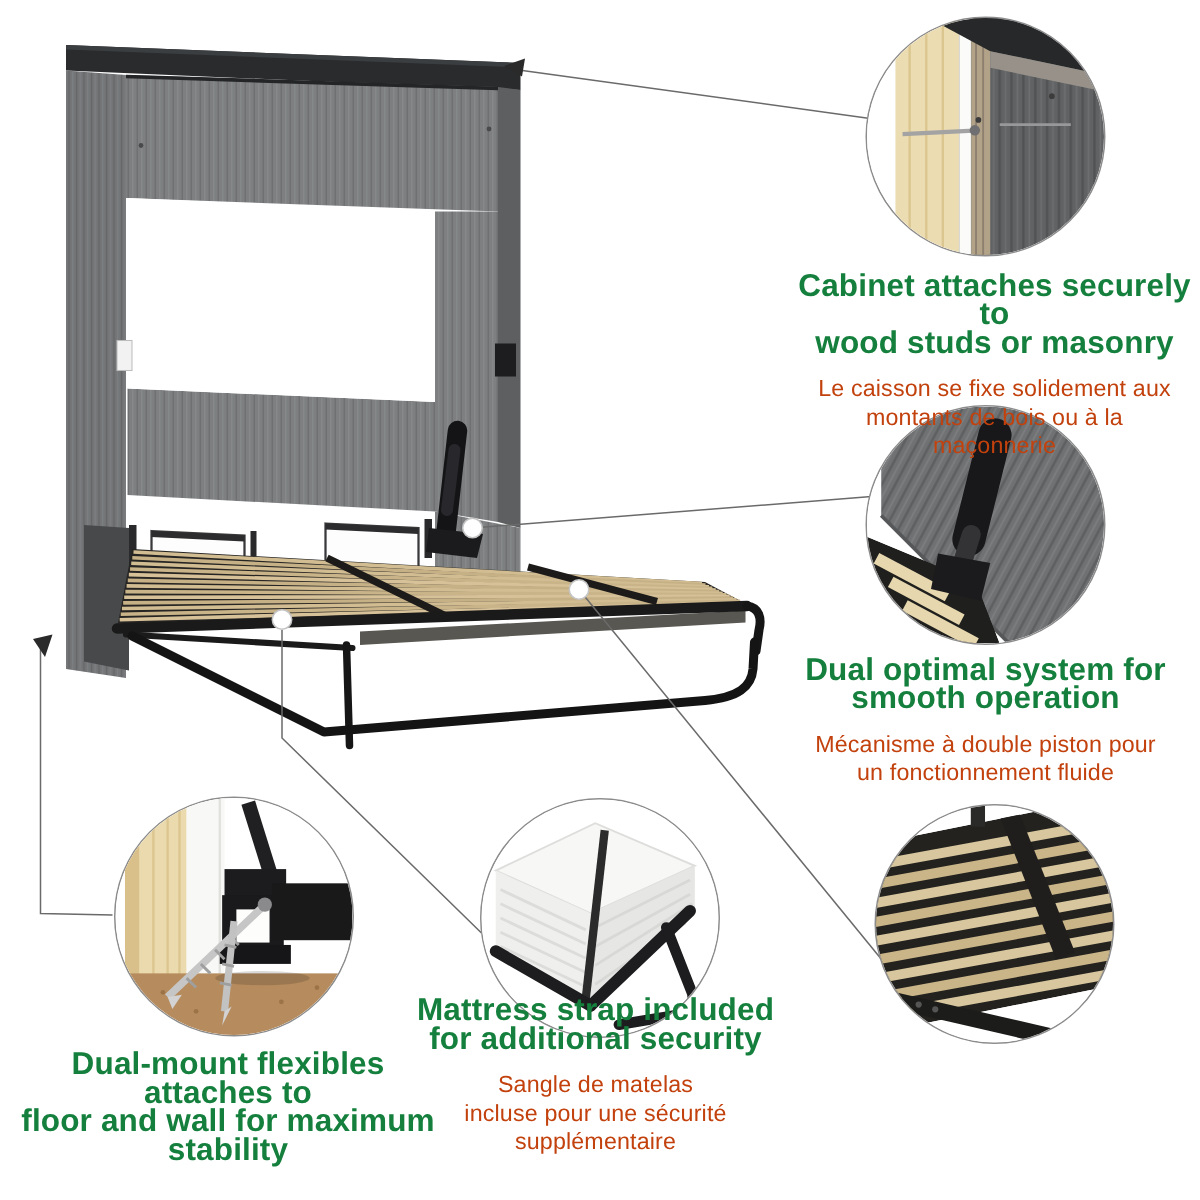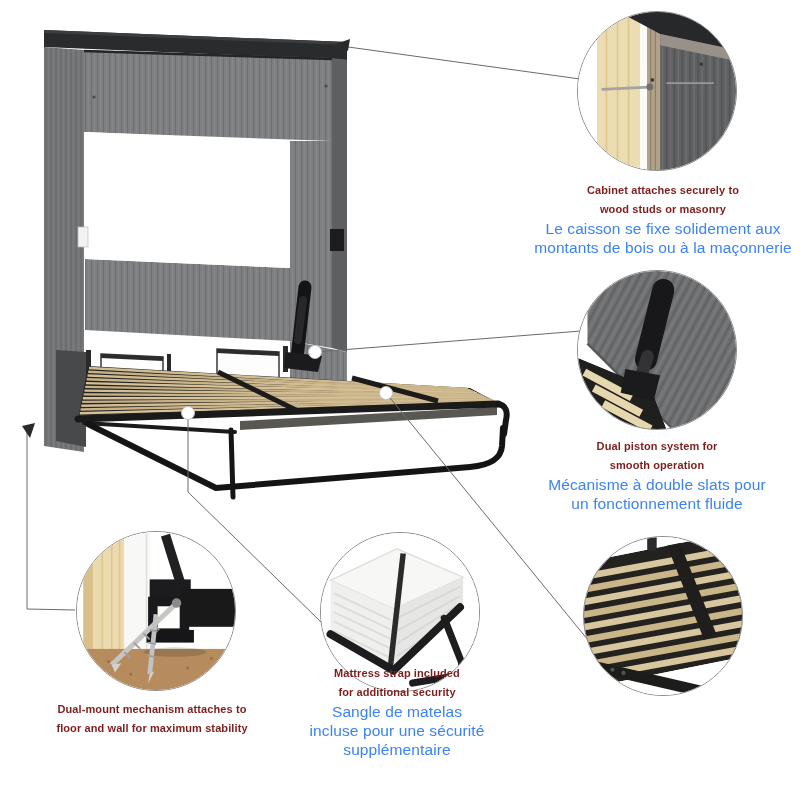--- a/index.html
+++ b/index.html
@@ -8,23 +8,23 @@
   .scene-svg{position:absolute;left:0;top:0;width:800px;height:800px;}
   .callout-circle{position:absolute;margin:0;width:160px;height:160px;border-radius:50%;
                   border:1px solid #8c8c8c;overflow:hidden;background:#ffffff;box-sizing:border-box;}
   .callout-circle svg{width:100%;height:100%;display:block;}
   .c1{left:577px;top:11px;}
   .c2{left:577px;top:270px;}
   .c3{left:583px;top:536px;}
   .c4{left:76px;top:531px;}
   .c5{left:320px;top:532px;}
   .callout-text{position:absolute;text-align:center;}
-  .callout-text h3{margin:0;font-size:11px;line-height:19px;font-weight:700;color:#7f1d1d;
+  .callout-text h3{margin:0;font-size:21px;line-height:19px;font-weight:700;color:#15803d;
                    white-space:pre-line;letter-spacing:.1px;}
-  .callout-text p{margin:0;font-size:15.5px;line-height:19px;font-weight:400;color:#3b82f6;
+  .callout-text p{margin:12px;font-size:15.5px;line-height:19px;font-weight:400;color:#c2410c;
                   white-space:pre-line;letter-spacing:.1px;}
   .t1{left:528px;top:181px;width:270px;}
   .t2{left:522px;top:437px;width:270px;}
   .t3{left:520px;top:699px;width:270px;}
   .t4{left:12px;top:700px;width:280px;}
   .t5{left:262px;top:664px;width:270px;}
 </style>
 </head>
 <body>
 
@@ -259,29 +259,29 @@
     </svg>
   </figure>
 
   <div class="callout-text t1">
     <h3>Cabinet attaches securely to
 wood studs or masonry</h3>
     <p>Le caisson se fixe solidement aux
 montants de bois ou à la maçonnerie</p>
   </div>
   <div class="callout-text t2">
-    <h3>Dual piston system for
+    <h3>Dual optimal system for
 smooth operation</h3>
-    <p>Mécanisme à double slats pour
+    <p>Mécanisme à double piston pour
 un fonctionnement fluide</p>
   </div>
   <div class="callout-text t3">
   </div>
   <div class="callout-text t4">
-    <h3>Dual-mount mechanism attaches to
+    <h3>Dual-mount flexibles attaches to
 floor and wall for maximum stability</h3>
   </div>
   <div class="callout-text t5">
     <h3>Mattress strap included
 for additional security</h3>
     <p>Sangle de matelas
 incluse pour une sécurité
 supplémentaire</p>
   </div>
 

